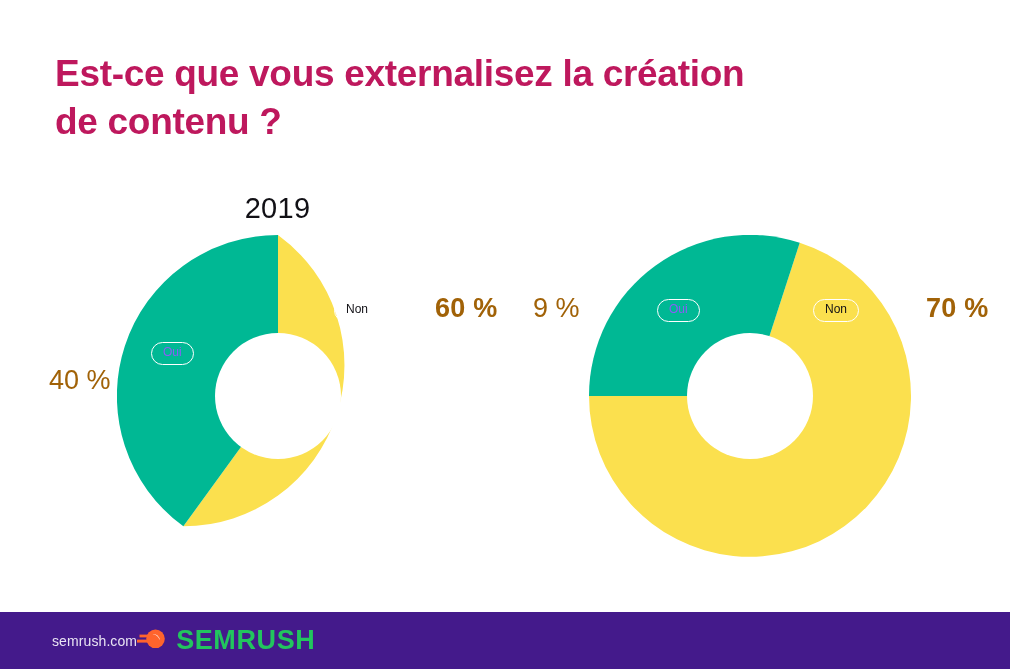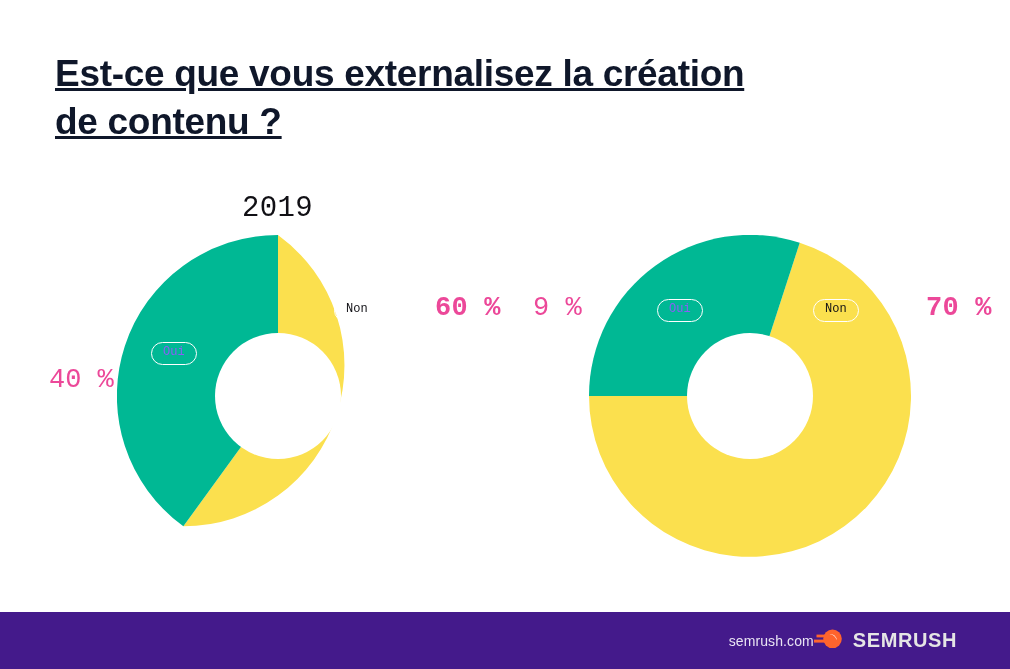--- a/index.html
+++ b/index.html
@@ -18,35 +18,33 @@
   
   #title-block {
     position: absolute;
     left: 55px;
     top: 50px;
     width: 840px;
   }
   #title-block .title-line {
     font-size: 37px;
     font-weight: bold;
-    color: #0f172a;
+    color: #be185d;
     line-height: 1.30;
     letter-spacing: -0.3px;
     white-space: pre;
-    text-decoration: underline;
   }
 
   
   #charts {
     position: absolute;
     left: 0;
     top: 0;
     width: 847px;
     height: 612px;
-    font-family: Liberation Mono, monospace;
   }
   .chart-unit {
     position: absolute;
     top: 0;
     width: 505px;
     height: 612px;
   }
   #chart-unit-0 { left: 0px; }
   #chart-unit-1 { left: 472px; }
 
@@ -90,58 +88,58 @@
 
   #chart-unit-0 .seg-pill.oui { left: 151px; top: 342px; }
   #chart-unit-0 .seg-pill.non { left: 334px; top: 299px; }
   #chart-unit-1 .seg-pill.oui { left: 185px; top: 299px; }
   #chart-unit-1 .seg-pill.non { left: 341px; top: 299px; }
 
   
   .pct {
     position: absolute;
     font-size: 27px;
-    color: #ec4899;
+    color: #a16207;
     white-space: nowrap;
   }
   .pct.light { font-weight: 400; }
   .pct.bold  { font-weight: bold; letter-spacing: 0.2px; }
 
   #chart-unit-0 .pct.left  { left: 49px;  top: 337px; margin-top: 28px; }
   #chart-unit-0 .pct.right { left: 435px; top: 293px; }
   #chart-unit-1 .pct.left  { left: 61px;  top: 293px; }
   #chart-unit-1 .pct.right { left: 454px; top: 293px; }
 
   
   #footer {
     position: absolute;
     left: 0;
     bottom: 0;
     width: 1010px;
     height: 57px;
     background: #441A8B;
     display: flex;
     align-items: center;
-    justify-content: flex-end;
+    justify-content: flex-start;
     box-sizing: border-box;
-    padding: 0 53px 0 70px;
+    padding: 0 53px 0 52px;
   }
   #footer-site {
     color: #e9e4f3;
     font-size: 14px;
     letter-spacing: 0.1px;
   }
   #footer-brand {
     display: flex;
     align-items: center;
     gap: 9px;
   }
   #footer-brand .brand-word {
-    color: #e5e5e5;
-    font-size: 20px;
+    color: #22c55e;
+    font-size: 27px;
     font-weight: bold;
     letter-spacing: 0.6px;
   }
 </style>
 </head>
 <body>
 
 <div id="title-block">
   <div class="title-line">Est-ce que vous externalisez la création</div>
   <div class="title-line">de contenu ?</div>

